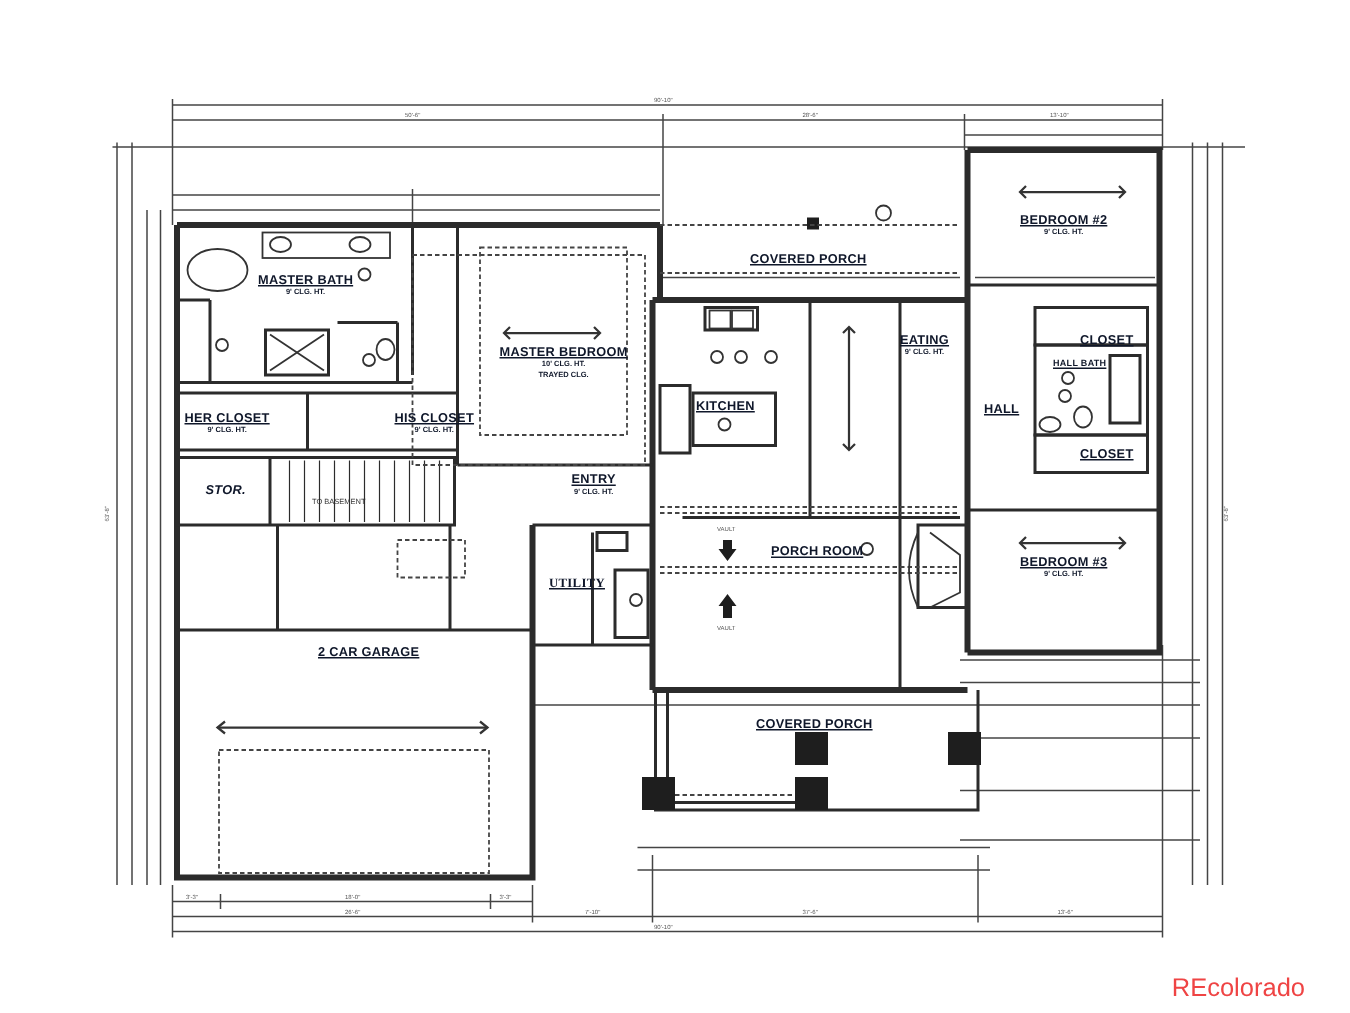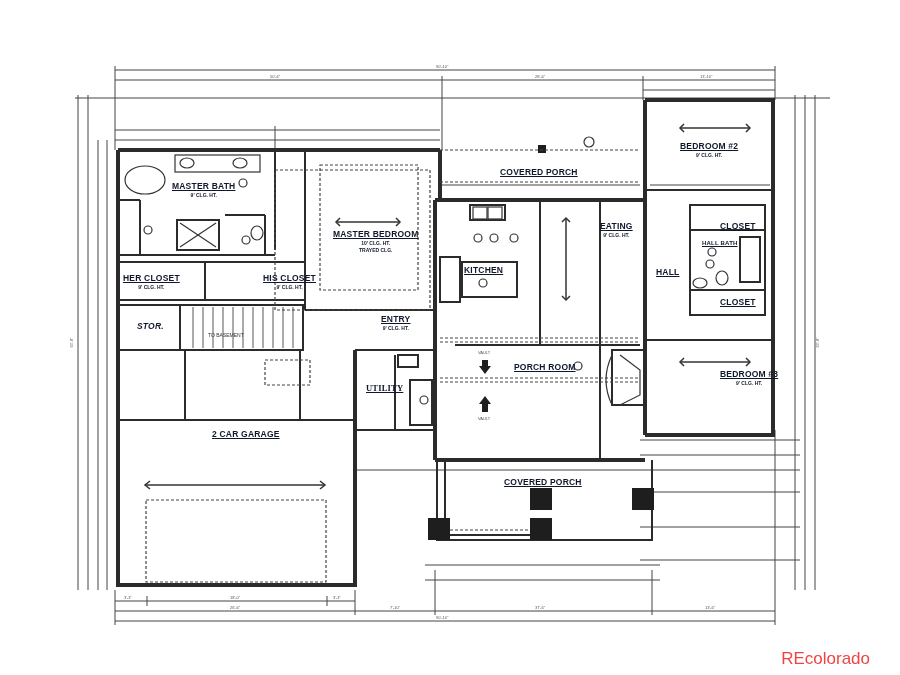--- a/index.html
+++ b/index.html
@@ -271,21 +271,21 @@
 <div class="room-label" style="left:381px;top:315px;">
   <span class="name">ENTRY</span>
   <span class="sub">9' CLG. HT.</span>
 </div>
 <div class="room-label" style="left:366px;top:384px;font-family:Liberation Serif, serif;">
   <span class="name">UTILITY</span>
 </div>
 <div class="room-label" style="left:514px;top:363px;">
   <span class="name">PORCH ROOM</span>
 </div>
-<div class="room-label" style="left:680px;top:370px;margin-left:40px;">
+<div class="room-label" style="left:680px;top:370px;">
   <span class="name">BEDROOM #3</span>
   <span class="sub">9' CLG. HT.</span>
 </div>
 <div class="room-label" style="left:212px;top:430px;">
   <span class="name">2 CAR GARAGE</span>
 </div>
 <div class="room-label" style="left:504px;top:478px;">
   <span class="name">COVERED PORCH</span>
 </div>
 

